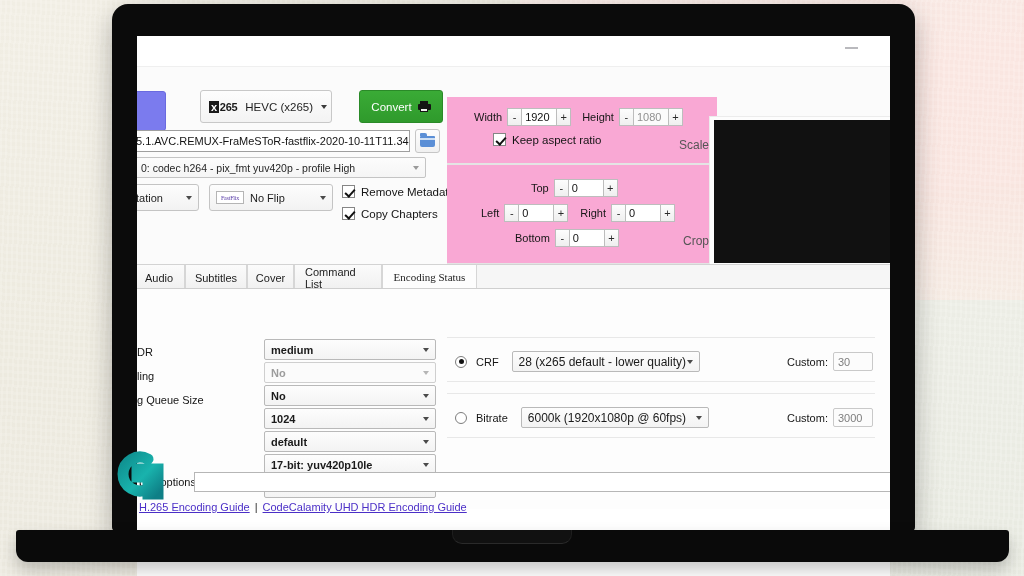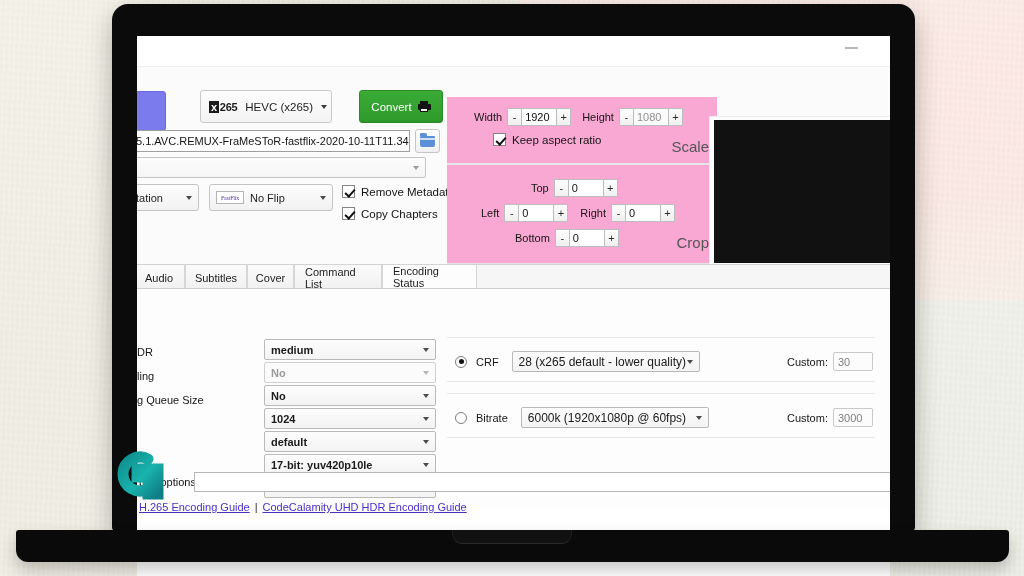--- a/index.html
+++ b/index.html
@@ -208,21 +208,21 @@
   
   .panel {
     position: absolute; background: #f9a8d4;
     border-top: 1px solid #e4e4e4; border-bottom: 1px solid #e4e4e4;
   }
   #scale-panel { left: 310px; top: 30px; width: 270px; height: 67px; border-top: none; }
   #crop-panel  { left: 310px; top: 97px; width: 270px; height: 100px; }
   #time-panel  { left: 310px; top: 197px; width: 270px; height: 31px; border-bottom: none; }
 
   .lbl { font-size: 11px; color: #161616; }
-  .corner-lbl { position: absolute; right: 8px; font-size: 15px; color: #555; }
+  .corner-lbl { position: absolute; right: 8px; font-size: 12px; color: #555; }
 
   .spin { display: flex; align-items: stretch; height: 18px; }
   .spin .mb, .spin .pb {
     width: 15px; background: linear-gradient(180deg,#fdfdfd,#efefef);
     border: 1px solid #bdbdbd; display: flex; align-items: center;
     justify-content: center; font-size: 11px; color: #2b2b2b; line-height: 1;
   }
   .spin .fld {
     background: #fff; border: 1px solid #bdbdbd; border-left: none; border-right: none;
     font-size: 11px; color: #111; padding: 0 3px; display: flex; align-items: center;
@@ -261,21 +261,21 @@
   }
   .tab {
     position: absolute; top: 0; height: 25px;
     display: flex; align-items: center; justify-content: center;
     font-size: 11px; color: #1c1c1c;
     background: linear-gradient(180deg,#fbfbfb,#f0f0f0);
     border-left: 1px solid #d6d6d6; border-right: 1px solid #d6d6d6;
     padding: 0 10px;
   }
   .tab.active {
-    background: #fdfdfd; border-bottom: 1px solid #fdfdfd;
+    background: #fdfdfd; border-bottom: 1px solid #fdfdfd; font-family: Liberation Serif, serif;
   }
 
   
   #main {
     position: absolute; left: 0; top: 253px; width: 100%; height: 220px;
     background: #fdfdfd;
   }
   .side-label {
     position: absolute; left: 0; font-size: 11px; color: #151515; white-space: nowrap;
   }
@@ -377,20 +377,21 @@
     </div>
 
     <div class="file-input">
       <span>5.1.AVC.REMUX-FraMeSToR-fastflix-2020-10-11T11.34.11.mkv</span>
     </div>
     <div class="folder-btn">
       <span class="folder-ico"></span>
     </div>
 
     <div class="stream-select">
+      <span>0: codec h264 - pix_fmt yuv420p - profile High</span>
       <span class="caret caret-sm"></span>
     </div>
 
     <div class="rot-select">
       <span>tation</span>
       <span class="caret caret-sm"></span>
     </div>
 
     <div class="flip-select">
       <span class="flip-thumb">FastFlix</span>

